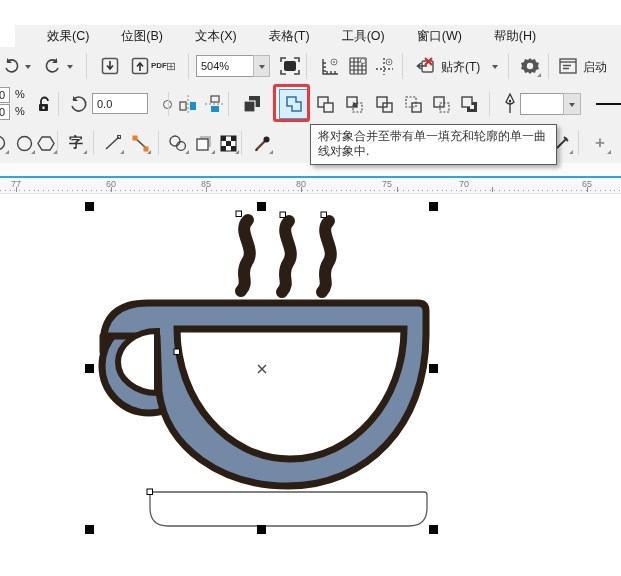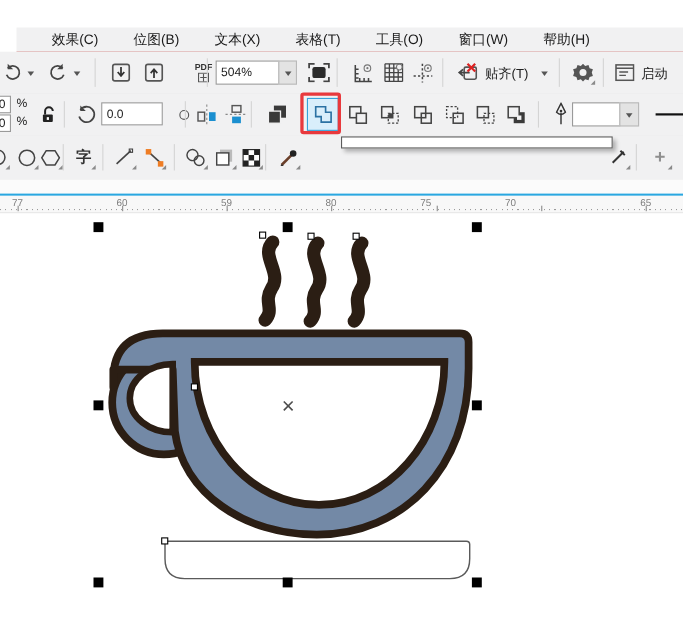--- a/index.html
+++ b/index.html
@@ -101,21 +101,21 @@
         <rect x="1.5" y="1.5" width="15" height="15" rx="2" fill="none" stroke="#555" stroke-width="1.5"></rect>
         <path d="M9 4 V11 M6 8.5 L9 12 L12 8.5" fill="none" stroke="#333" stroke-width="1.6"></path>
       </svg>
   </div>
   <div class="btn" style="left:128px">
     <svg class="ic" width="18" height="18" viewBox="0 0 18 18">
         <rect x="1.5" y="1.5" width="15" height="15" rx="2" fill="none" stroke="#555" stroke-width="1.5"></rect>
         <path d="M9 14 V7 M6 9.5 L9 6 L12 9.5" fill="none" stroke="#333" stroke-width="1.6"></path>
       </svg>
   </div>
-  <div class="btn" style="left:173px;flex-direction:column">
+  <div class="btn" style="left:151px;flex-direction:row">
     <span style="font-size:8px;font-weight:bold;color:#333;line-height:1">PDF</span>
     <svg class="ic" width="10" height="9" viewBox="0 0 10 9">
         <rect x="0.5" y="0.5" width="9" height="8" fill="none" stroke="#555"></rect>
         <path d="M2 4.5 H8 M5 1 V8" stroke="#555"></path>
       </svg>
   </div>
   <div class="sep" style="left:188px"></div>
   <div class="field" style="left:196px;top:8px;width:58px;height:22px">
     <span>504%</span>
   </div>
@@ -363,21 +363,21 @@
     <span class="plus">+</span>
   </div>
 </div>
 
 <div class="tabstrip"></div>
 <div class="accent-line"></div>
 
 <div class="ruler">
   <span class="ruler-num" style="left:16px">77</span>
   <span class="ruler-num" style="left:111px">60</span>
-  <span class="ruler-num" style="left:206px">59</span>
+  <span class="ruler-num" style="left:206px">85</span>
   <span class="ruler-num" style="left:301px">80</span>
   <span class="ruler-num" style="left:387px">75</span>
   <span class="ruler-num" style="left:464px">70</span>
   <span class="ruler-num" style="left:587px">65</span>
   <div class="ruler-tick" style="left:16px"></div>
   <div class="ruler-tick" style="left:111px"></div>
   <div class="ruler-tick" style="left:206px"></div>
   <div class="ruler-tick" style="left:301px"></div>
   <div class="ruler-tick" style="left:397px"></div>
   <div class="ruler-tick" style="left:492px"></div>
@@ -420,13 +420,14 @@
       <rect x="85" y="364" width="9" height="9"></rect>
       <rect x="429" y="364" width="9" height="9"></rect>
       <rect x="85" y="525" width="9" height="9"></rect>
       <rect x="257" y="525" width="9" height="9"></rect>
       <rect x="429" y="525" width="9" height="9"></rect>
     </g>
   </svg>
 </div>
 
 <div class="tooltip">
+  <div class="tooltip-desc">将对象合并至带有单一填充和轮廓的单一曲线对象中.</div>
 </div>
 
 </body></html>

